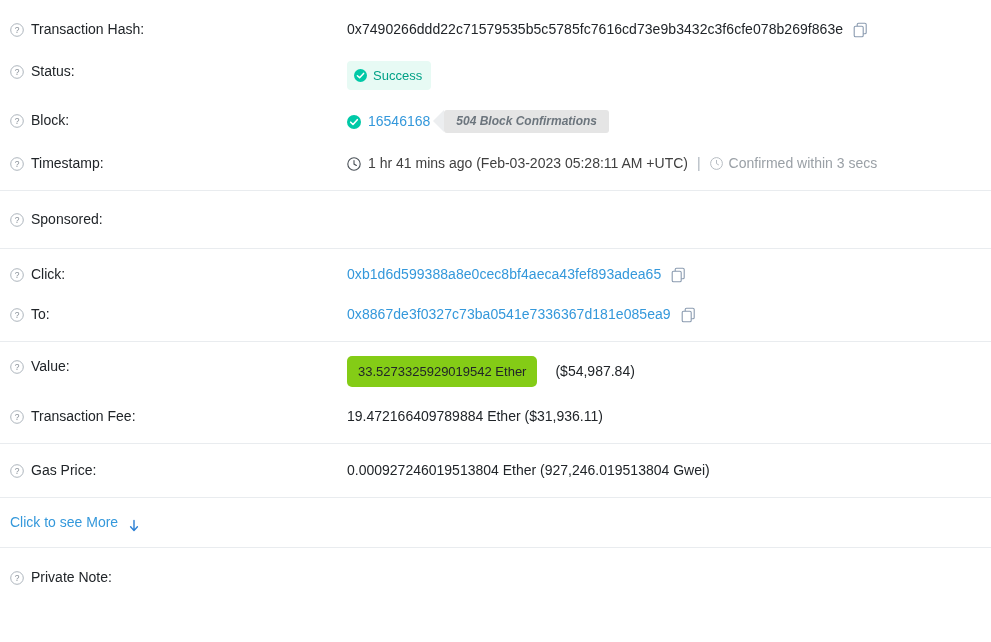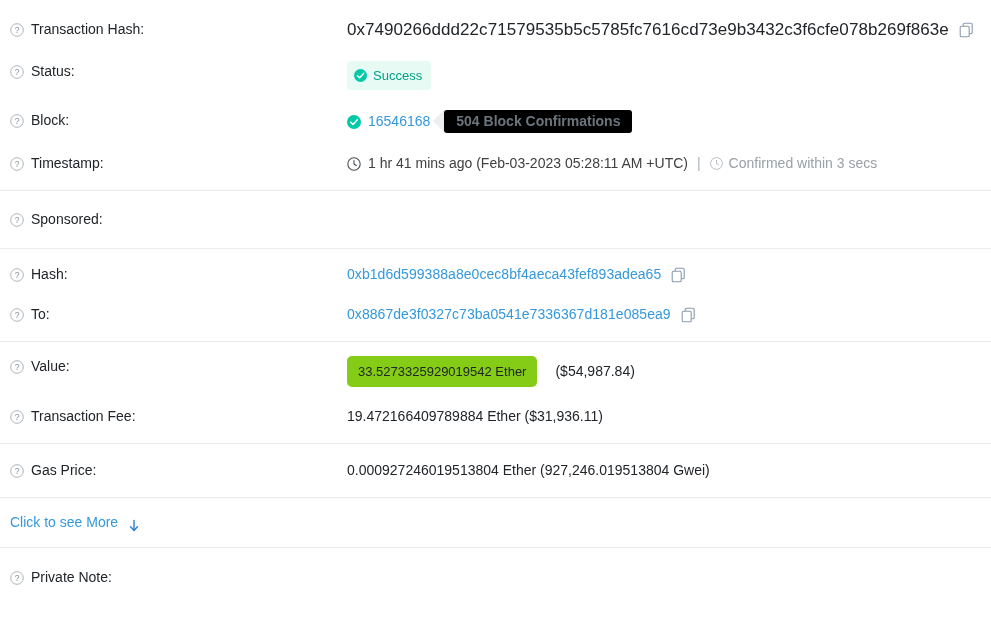--- a/index.html
+++ b/index.html
@@ -68,21 +68,21 @@
   .divider {
     height: 1px;
     background: #e9ecef;
     width: 991px;
     margin: 0;
   }
 
   
   .hash-text {
     color: #212529;
-    font-size: 17px;
+    font-size: 14px;
     letter-spacing: 0.05px;
   }
 
   
   .copy-icon {
     display: inline-flex;
     align-items: center;
     margin-left: 10px;
     cursor: pointer;
   }
@@ -115,28 +115,29 @@
   .block-number {
     color: #3498db;
     text-decoration: none;
     font-size: 14px;
     cursor: pointer;
   }
 
   .confirm-badge {
     position: relative;
     margin-left: 14px;
-    background: #000000;
+    background: #e5e5e5;
     color: #6c757d;
-    font-size: 14px;
+    font-size: 12px;
     font-weight: bold;
     padding: 5px 12px 5px 12px;
     border-radius: 3px;
     white-space: nowrap;
     line-height: 13px;
+    font-style: italic;
   }
   .confirm-badge::before {
     content: "";
     position: absolute;
     left: -11px;
     top: 0;
     width: 0;
     height: 0;
     border-top: 11.5px solid transparent;
     border-bottom: 11.5px solid transparent;
@@ -344,21 +345,21 @@
   <div class="divider"></div>
 
   <div class="row" style="padding-top:15px;padding-bottom:9px;">
     <div class="label-cell">
       <span class="help-icon">
         <svg width="14" height="14" viewBox="0 0 14 14">
           <circle cx="7" cy="7" r="6.3" fill="none" stroke="#adb5bd" stroke-width="1"></circle>
           <text x="7" y="10.3" font-size="8.5" fill="#868e96" text-anchor="middle" font-family="Liberation Sans, sans-serif">?</text>
         </svg>
       </span>
-      <span>Hash:</span>
+      <span>Click:</span>
     </div>
     <div class="value-cell">
       <a class="addr-link">0xb1d6d599388a8e0cec8bf4aeca43fef893adea65</a>
       <span class="copy-icon">
         <svg width="15" height="16" viewBox="0 0 15 16">
           <rect x="4.2" y="1.2" width="9" height="10.6" rx="1.3" fill="#ffffff" stroke="#8a9bb0" stroke-width="1.1"></rect>
           <rect x="1.2" y="4.2" width="9" height="10.6" rx="1.3" fill="#ffffff" stroke="#8a9bb0" stroke-width="1.1"></rect>
         </svg>
       </span>
     </div>

